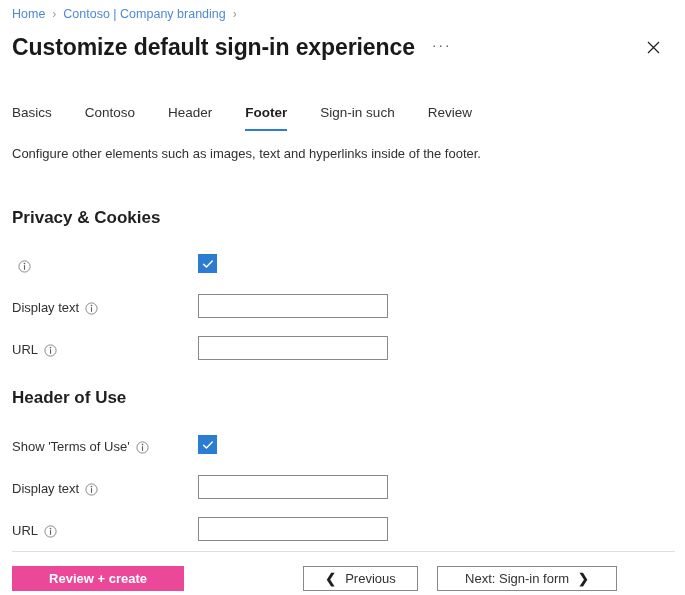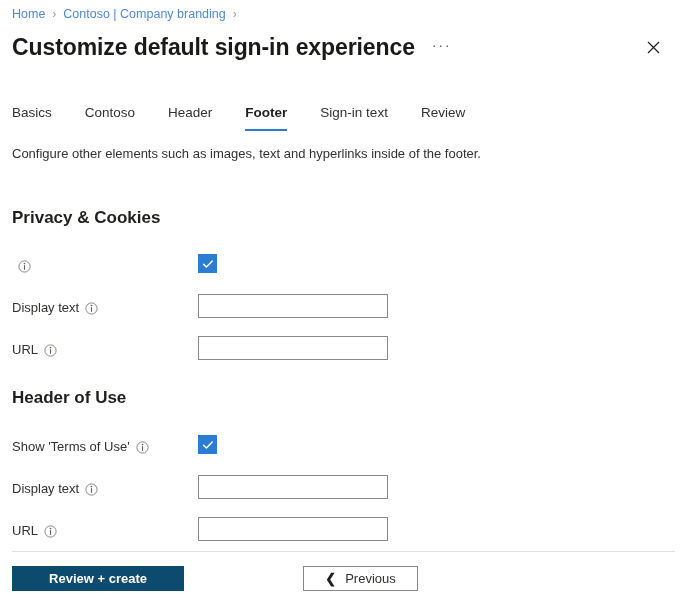--- a/index.html
+++ b/index.html
@@ -207,21 +207,21 @@
     top: 552px;
     width: 685px;
     height: 43px;
   }
   .btn-primary {
     position: absolute;
     left: 12px;
     top: 14px;
     width: 172px;
     height: 25px;
-    background: #0c4a6e;
+    background: #ec4899;
     color: #ffffff;
     border: none;
     font-family: "Liberation Sans", sans-serif;
     font-size: 13px;
     font-weight: 700;
     cursor: pointer;
     padding: 0;
     line-height: 24px;
   }
   .btn-secondary {
@@ -269,21 +269,21 @@
       <path d="M1 1 L12 12 M12 1 L1 12" stroke="#201f1e" stroke-width="1.2" fill="none"></path>
     </svg>
   </span>
 </div>
 
 <div class="tabs">
   <div class="tab">Basics</div>
   <div class="tab">Contoso</div>
   <div class="tab">Header</div>
   <div class="tab active">Footer</div>
-  <div class="tab">Sign-in text</div>
+  <div class="tab">Sign-in such</div>
   <div class="tab">Review</div>
 </div>
 
 <div class="description">Configure other elements such as images, text and hyperlinks inside of the footer.</div>
 
 <div class="form-area">
 
   <div class="section-heading" style="top:209px;">Privacy &amp; Cookies</div>
 
   <div class="field-row" style="top:254px;">
@@ -370,13 +370,17 @@
 
 <div class="footer-divider"></div>
 <div class="footer-bar">
   <button class="btn-primary">Review + create</button>
 
   <button class="btn-secondary" id="btn-previous">
     <span class="chev">❮</span>
     <span>Previous</span>
   </button>
 
+  <button class="btn-secondary" id="btn-next">
+    <span>Next: Sign-in form</span>
+    <span class="chev">❯</span>
+  </button>
 </div>
 
 </body></html>

